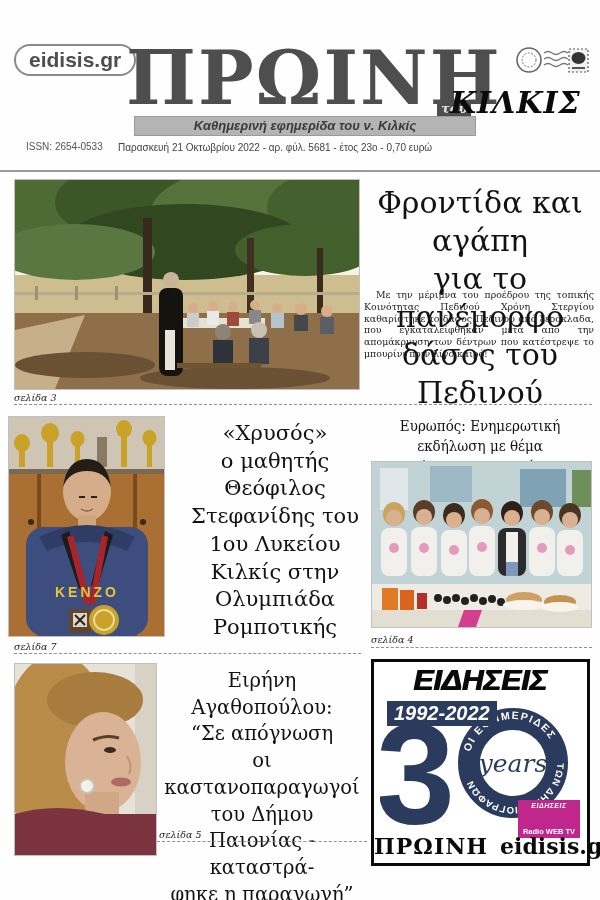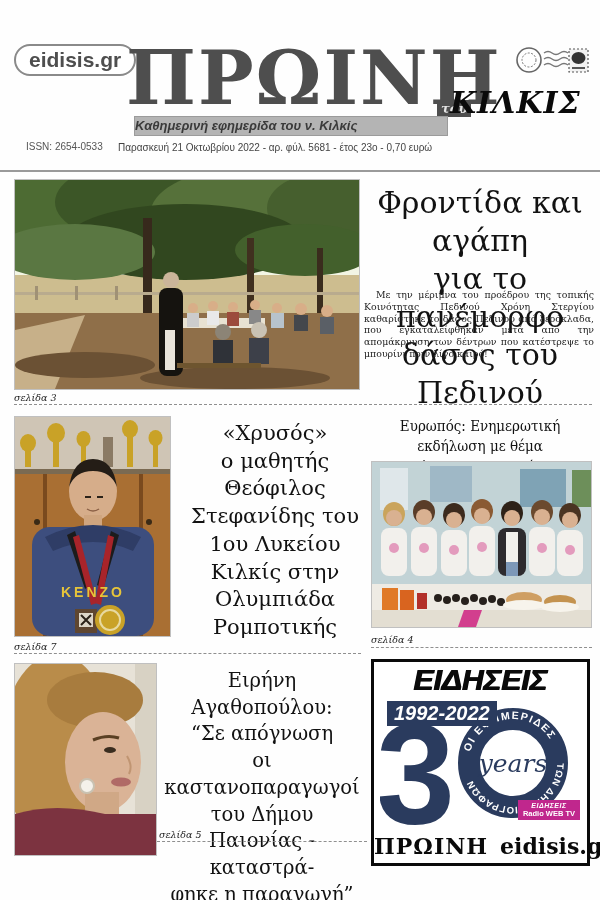--- a/index.html
+++ b/index.html
@@ -8,22 +8,22 @@
   .abs{position:absolute;}
 
   
   .site-pill{left:14px;top:44px;border:2.5px solid #8a8a8a;border-radius:20px;padding:2px 13px;
              font-family:"Liberation Sans",sans-serif;font-weight:bold;font-size:21px;color:#4e4e4e;background:#fff;}
   .masthead{left:126px;top:38px;font-family:"DejaVu Serif",serif;font-weight:bold;font-size:74px;
             line-height:80px;color:#4e4e4e;letter-spacing:2px;}
   .region-prefix{left:437px;top:100px;background:#4e4e4e;color:#e5e5e5;font-style:italic;font-weight:bold;
                  font-size:13px;padding:0 4px;line-height:17px;}
   .region{left:450px;top:85px;font-style:italic;font-weight:bold;font-size:30px;color:#0a0a0a;letter-spacing:1px;}
-  .subtitle-bar{left:134px;top:116px;width:314px;height:20px;background:#b4b4b4;border:1px solid #9b9b9b;
-                box-sizing:border-box;font-family:"Liberation Sans",sans-serif;
+  .subtitle-bar{left:134px;top:116px;width:342px;height:20px;background:#b4b4b4;border:1px solid #9b9b9b;
+                box-sizing:border-box;text-align:center;font-family:"Liberation Sans",sans-serif;
                 font-weight:bold;font-style:italic;font-size:13px;line-height:18px;color:#3a3a3a;}
   .issn{left:26px;top:141px;font-family:"Liberation Sans",sans-serif;font-size:10px;color:#555;}
   .dateline{left:118px;top:142px;width:348px;text-align:left;
             font-family:"Liberation Sans",sans-serif;font-size:10px;color:#444;}
   .header-rule{left:0;top:170px;width:600px;border-top:2px solid #9a9a9a;}
 
   
   .photo{border:1px solid #c0c0c0;background:#eee;box-sizing:border-box;overflow:hidden;}
   .photo svg{display:block;}
   .caption{font-style:italic;font-size:9.5px;color:#222;}
@@ -42,21 +42,21 @@
   .ann-title{position:absolute;top:1px;left:0;width:100%;text-align:center;
              font-family:"Liberation Sans",sans-serif;font-weight:bold;font-style:italic;font-size:30px;
              color:#0a0a0a;text-shadow:0.6px 0 0 #0a0a0a,-0.6px 0 0 #0a0a0a;letter-spacing:0;}
   .ann-graphic{position:absolute;top:37px;left:0;width:100%;height:130px;}
   .years-range{position:absolute;left:13px;top:2px;background:#2a3b5e;color:#fff;
                font-family:"Liberation Sans",sans-serif;font-weight:bold;font-style:italic;
                font-size:20px;padding:1px 7px;}
   .ann-badge{position:absolute;right:7px;top:101px;background:#c0278d;color:#fff;text-align:center;
              padding:2px 5px;line-height:1.1;}
   .ann-badge .b1{font-family:"Liberation Sans",sans-serif;font-weight:bold;font-style:italic;font-size:7px;letter-spacing:0.5px;}
-  .ann-badge .b2{font-family:"Liberation Sans",sans-serif;font-weight:bold;font-size:7.5px;}
+  .ann-badge .b2{font-family:"Liberation Sans",sans-serif;font-weight:bold;font-size:7.5px;margin-top:18px;}
   .ann-footer{position:absolute;bottom:4px;left:0;width:100%;text-align:center;}
   .ann-footer .brand{font-family:"DejaVu Serif",serif;font-weight:bold;font-size:22px;color:#0a0a0a;
                      letter-spacing:1px;margin-right:12px;}
   .ann-footer .site{font-family:"DejaVu Serif",serif;font-weight:bold;font-size:22px;color:#0a0a0a;}
 </style>
 </head>
 <body>
 
 <div class="page">
 
@@ -137,21 +137,21 @@
   <div class="abs caption" style="left:14px;top:392px;">σελίδα 3</div>
   <div class="abs dash" style="left:14px;top:404px;width:578px;"></div>
 
   <div class="abs headline h-forest">Φροντίδα και αγάπη
 για το πανέμορφο
 δάσος του Πεδινού</div>
   <div class="abs body-copy">
     <p>Με την μέριμνα του προέδρου της τοπικής Κοινότητας Πεδινού Χρόνη Στεργίου καθαρίστηκε το δάσος Πεδινού από ξερόκλαδα, που εγκαταλείφθηκαν μετά από την απομάκρυνση των δέντρων που κατέστρεψε το μπουρίνι πριν λίγο καιρό!</p>
   </div>
 
-  <div class="abs photo" style="left:14px;top:416px;width:157px;height:221px;">
+  <div class="abs photo" style="left:8px;top:416px;width:157px;height:221px;">
     <svg width="155" height="219" viewBox="0 0 155 219">
       <rect width="155" height="219" fill="#cfc5b5"></rect>
       <g fill="#c9a227">
         <rect x="10" y="28" width="6" height="22"></rect>
           <ellipse cx="13" cy="26" rx="8" ry="9"></ellipse>
         <rect x="38" y="18" width="6" height="32"></rect>
           <ellipse cx="41" cy="16" rx="9" ry="10"></ellipse>
         <rect x="66" y="25" width="5" height="25"></rect>
           <ellipse cx="68.5" cy="22" rx="7" ry="8"></ellipse>
         <rect x="112" y="14" width="6" height="36"></rect>

